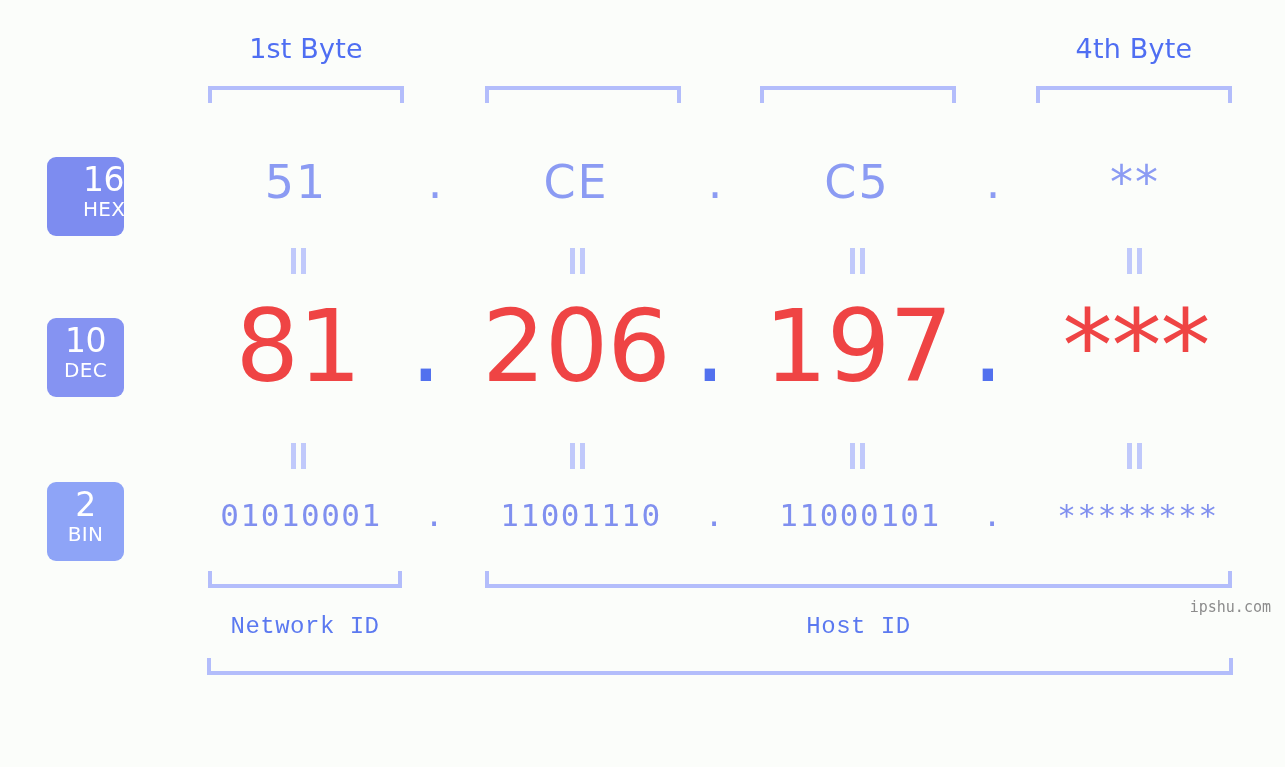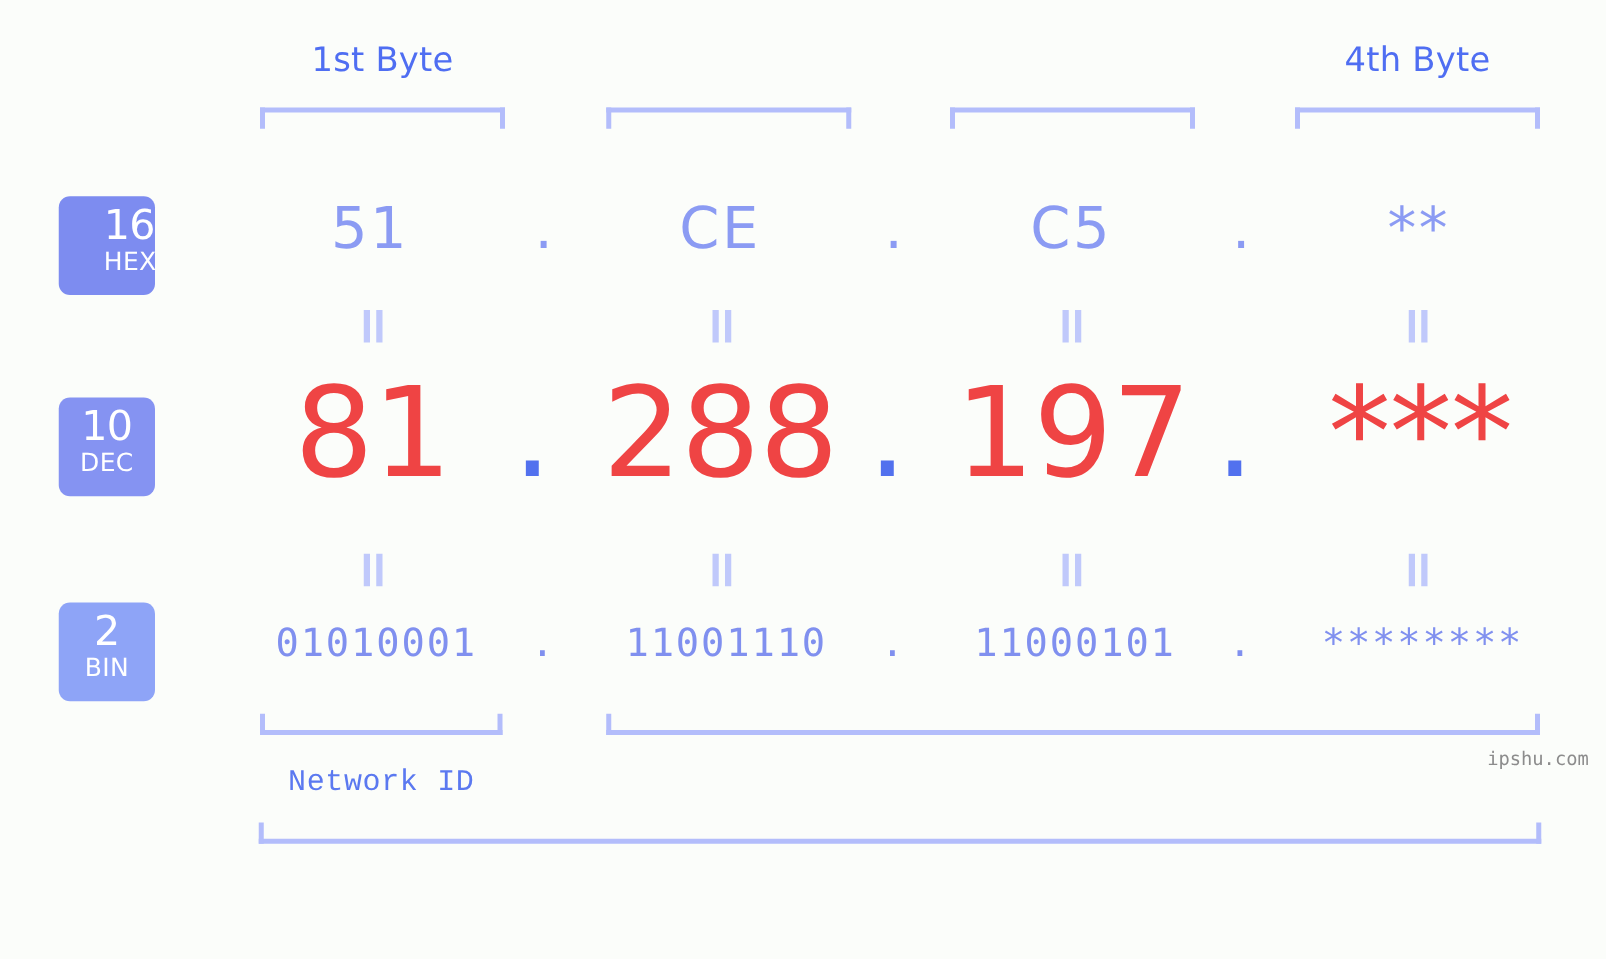--- a/index.html
+++ b/index.html
@@ -241,21 +241,21 @@
       <i></i>
     </div>
   <div class="eqmark" style="left:1119px; top:248px">
       <i></i>
       <i></i>
     </div>
 
   <div class="row-dec">
     <div class="cell" style="left:198px">81</div>
     <div class="sep" style="left:406px">.</div>
-    <div class="cell" style="left:476px">288</div>
+    <div class="cell" style="left:476px">206</div>
     <div class="sep" style="left:690px">.</div>
     <div class="cell" style="left:758px">197</div>
     <div class="sep" style="left:968px">.</div>
     <div class="cell" style="left:1036px">***</div>
   </div>
 
   <div class="eqmark" style="left:283px; top:443px">
       <i></i>
       <i></i>
     </div>
@@ -279,18 +279,19 @@
     <div class="sep" style="left:694px">.</div>
     <div class="cell" style="left:760px">11000101</div>
     <div class="sep" style="left:972px">.</div>
     <div class="cell" style="left:1038px">********</div>
   </div>
 
   <div class="bracket bracket-up" style="left:208px; top:571px; width:194px"></div>
   <div class="bracket bracket-up" style="left:485px; top:571px; width:747px"></div>
 
   <div class="idlabel" style="left:208px; top:613px; width:194px">Network ID</div>
+  <div class="idlabel" style="left:485px; top:613px; width:747px">Host ID</div>
 
   <div class="bracket bracket-up" style="left:207px; top:658px; width:1026px"></div>
 
   <div id="watermark">ipshu.com</div>
 
 </div>
 
 </body></html>

